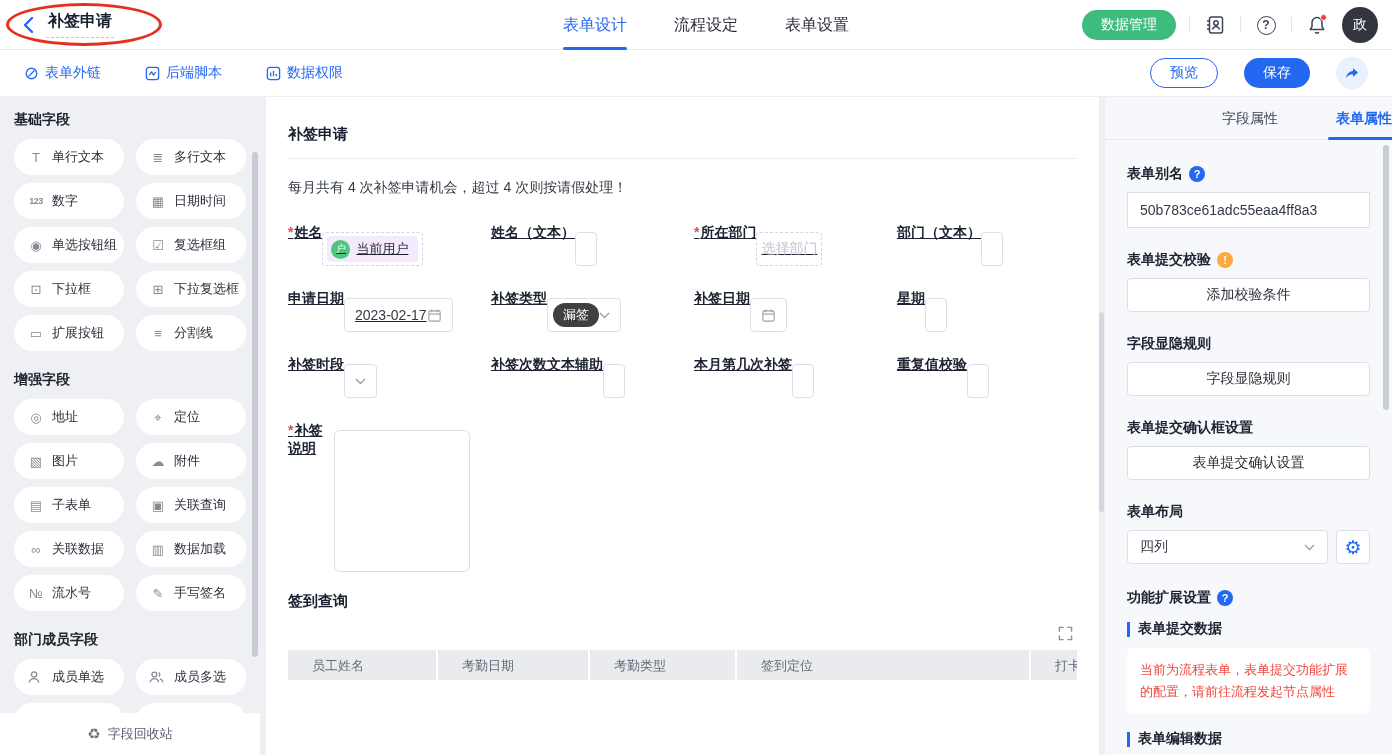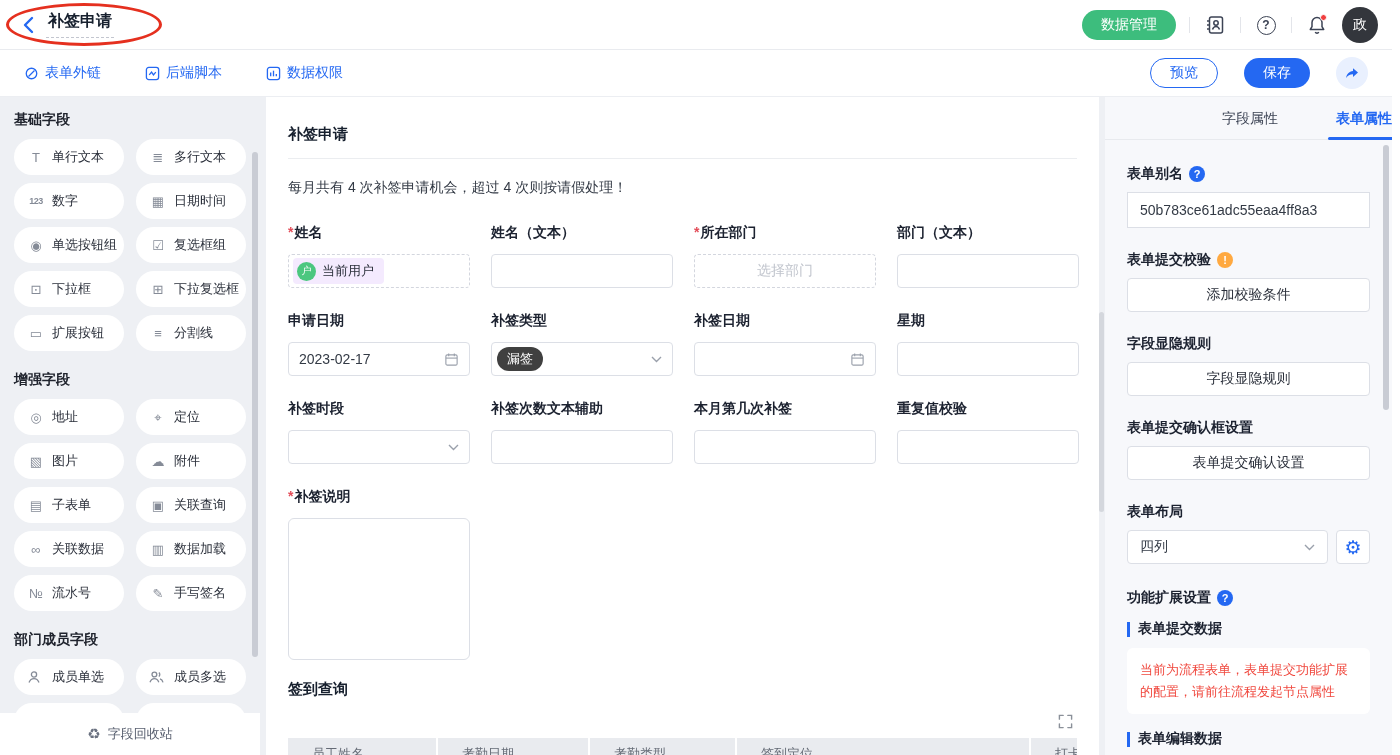--- a/index.html
+++ b/index.html
@@ -60,21 +60,21 @@
 
   
   .canvas { position:absolute; top:97px; left:260px; width:845px; bottom:0; background:#eef0f4;
     padding:0 6px; overflow:hidden; }
   .form-card { background:#fff; height:100%; padding:28px 22px 0 22px; position:relative; overflow:hidden; }
   .form-title { font-size:15px; font-weight:700; color:#17202e; }
   .form-divider { margin-top:14px; border-top:1px solid #ebedf0; }
   .form-desc { margin-top:20px; font-size:14px; color:#333a45; height:19px; }
   .frow { display:grid; grid-template-columns:repeat(4,182px); column-gap:21px; margin-top:26px; }
   .frow2 { margin-top:24px; }
-  .fitem { display:flex; flex-direction:column; }
+  .fitem { display:flex; flex-direction:row;text-decoration:underline; }
   .flabel { font-size:14px; font-weight:600; color:#1c2230; height:22px; }
   .req::before { content:"*"; color:#e34d59; margin-right:1px; }
   .ctl { margin-top:8px; height:34px; border:1px solid #dcdfe6; border-radius:4px; background:#fff;
     display:flex; align-items:center; padding:0 10px; font-size:14px; color:#333a45; cursor:text; }
   .ctl.dashed { border-style:dashed; border-color:#d3d6de; padding:0 4px; }
   .ctl.center { justify-content:center; }
   .placeholder { color:#c1c5cd; }
   .icon-right { margin-left:auto; display:flex; align-items:center; }
   .chip-purple { height:26px; background:#f4eafe; border-radius:4px; display:flex; align-items:center;
     gap:6px; padding:0 10px 0 4px; font-size:13px; color:#2a2f3a; }
@@ -131,20 +131,25 @@
   <div class="header">
     <div class="red-ellipse"></div>
     <div class="back-group">
       <span class="back-ic">
         <svg width="14" height="18" viewBox="0 0 14 18">
             <polyline points="10,2 3,9 10,16" fill="none" stroke="#2468f2" stroke-width="2.4" stroke-linecap="round" stroke-linejoin="round"></polyline>
           </svg>
       </span>
       <span class="doc-title">补签申请</span>
     </div>
+    <div class="header-tabs">
+      <div class="h-tab active">表单设计</div>
+      <div class="h-tab">流程设定</div>
+      <div class="h-tab">表单设置</div>
+    </div>
     <div class="header-right">
       <button class="btn-green">数据管理</button>
       <div class="vdiv"></div>
       <div class="hicon">
         <svg width="20" height="20" viewBox="0 0 20 20" fill="none" stroke="#3c4354" stroke-width="1.5">
           <rect x="4.5" y="2" width="13" height="16" rx="2"></rect>
           <line x1="2" y1="6" x2="4.5" y2="6"></line>
             <line x1="2" y1="10" x2="4.5" y2="10"></line>
             <line x1="2" y1="14" x2="4.5" y2="14"></line>
           <circle cx="11" cy="8" r="2.2"></circle>

